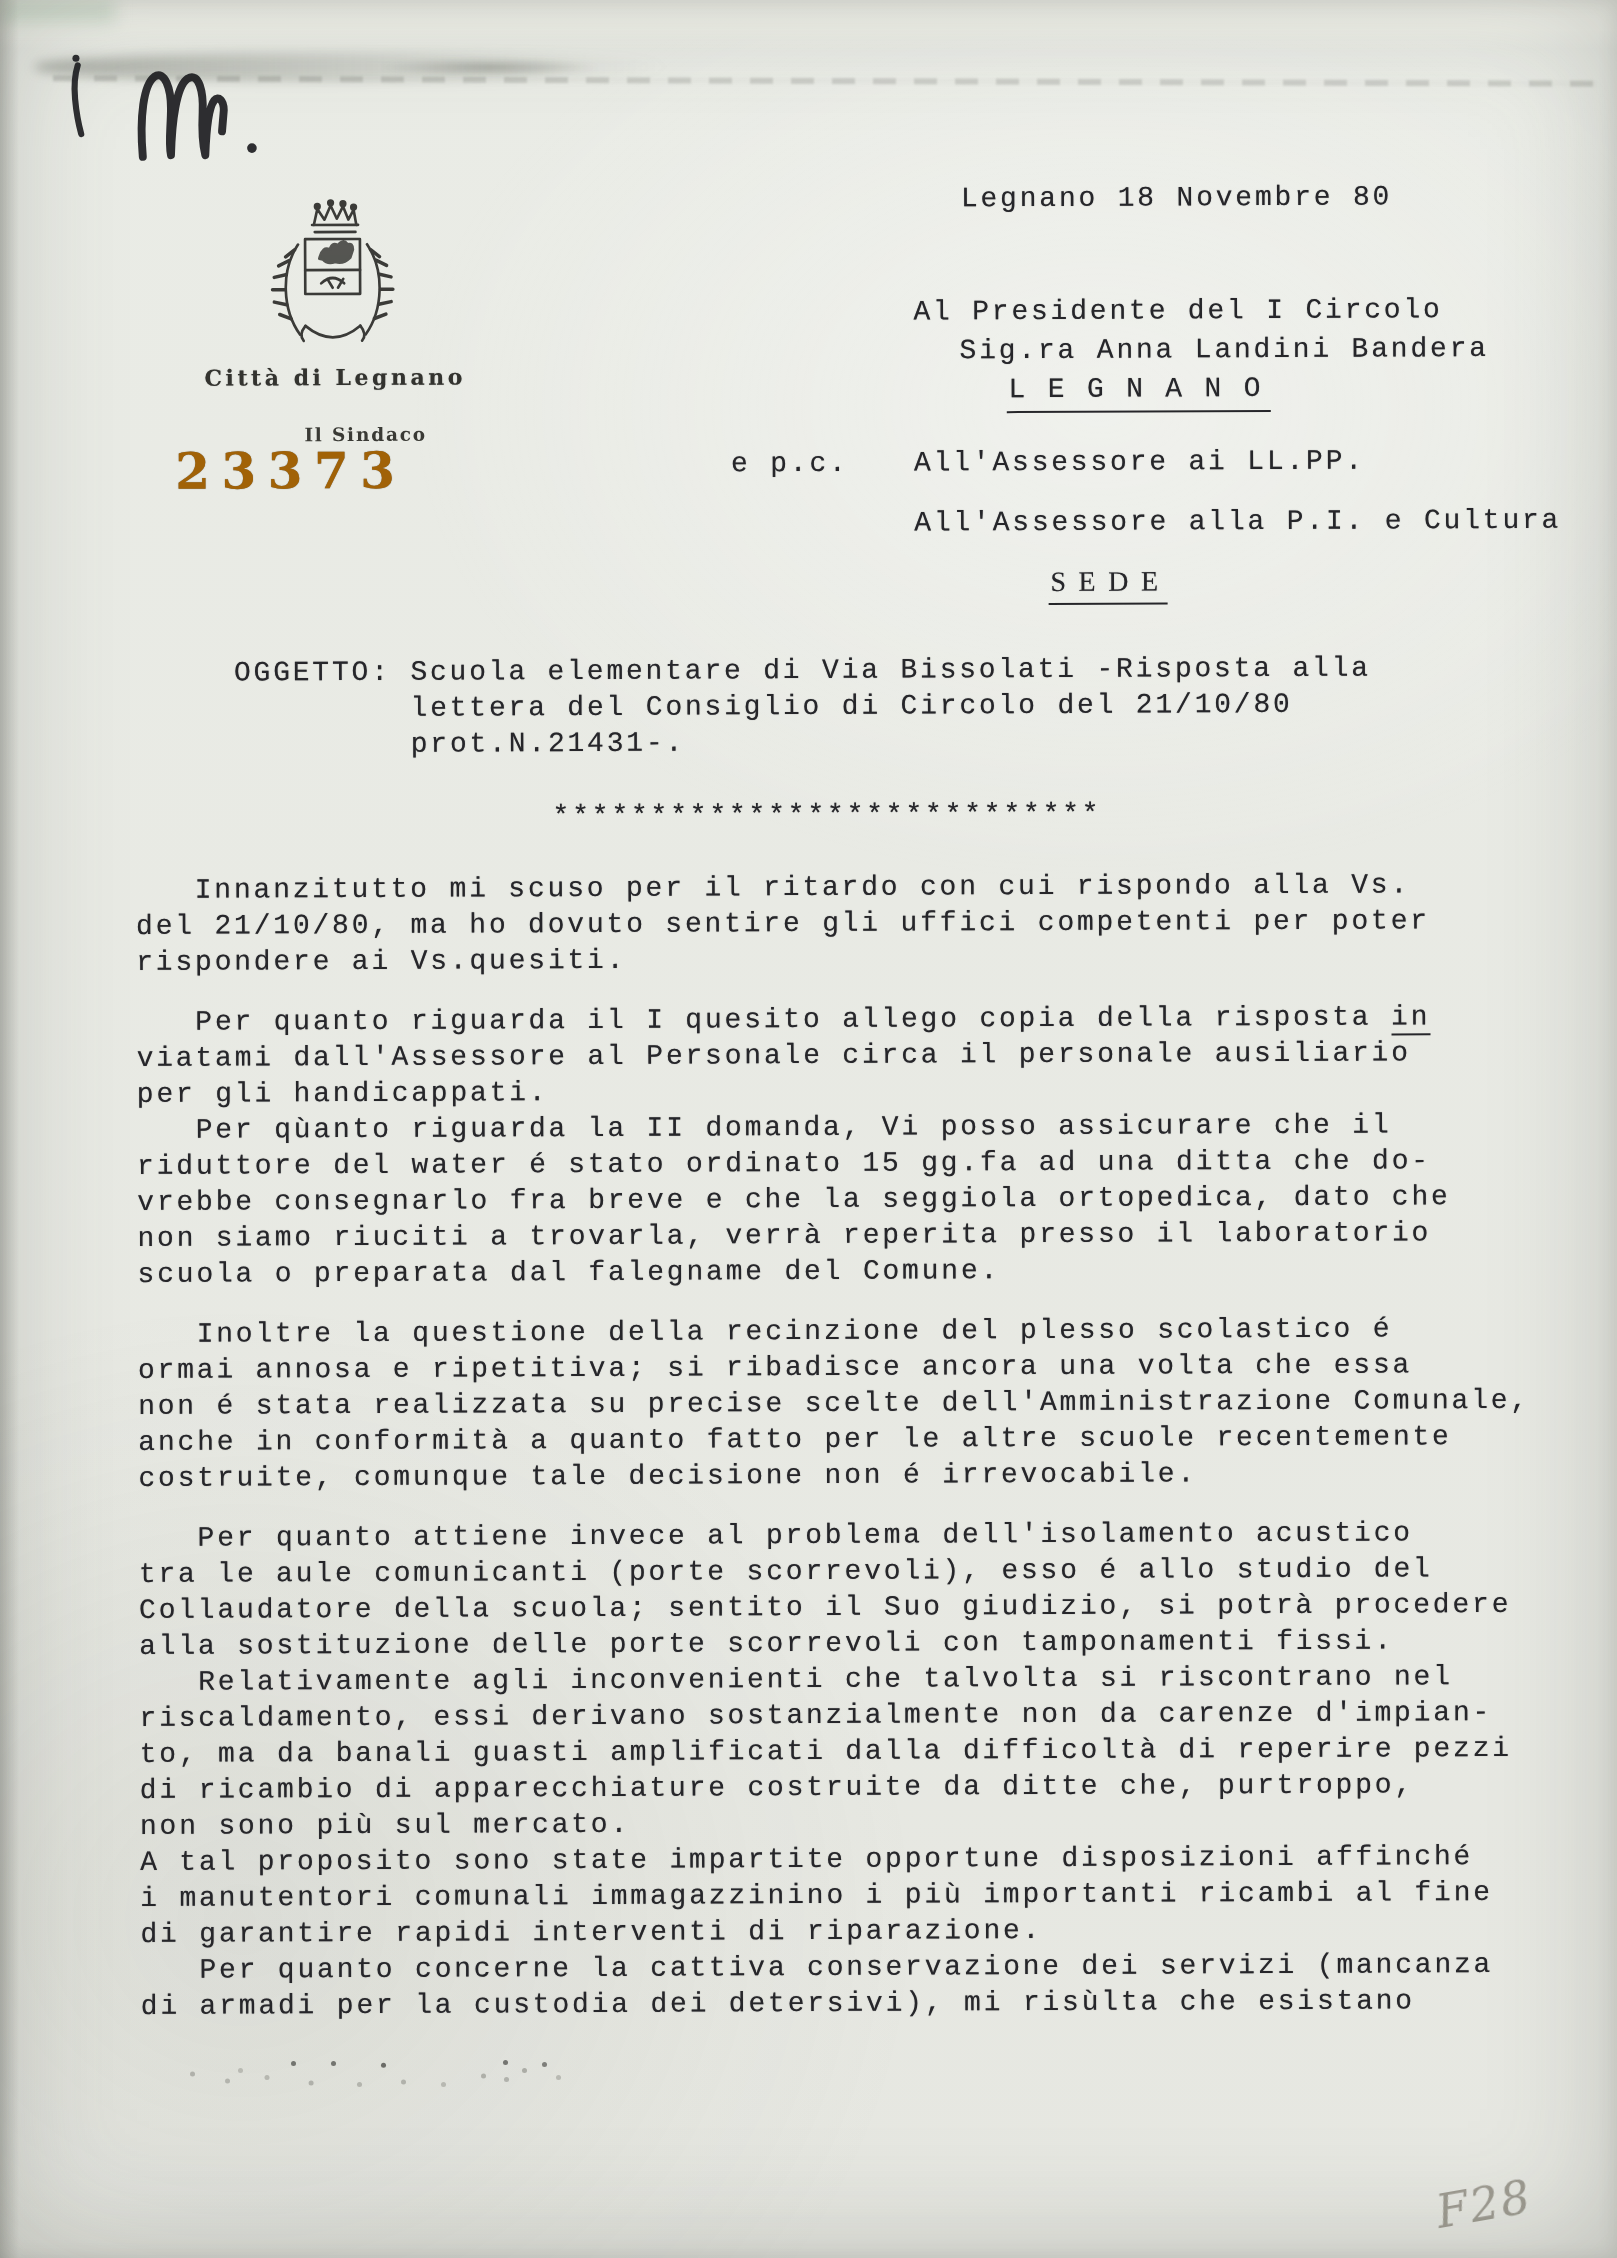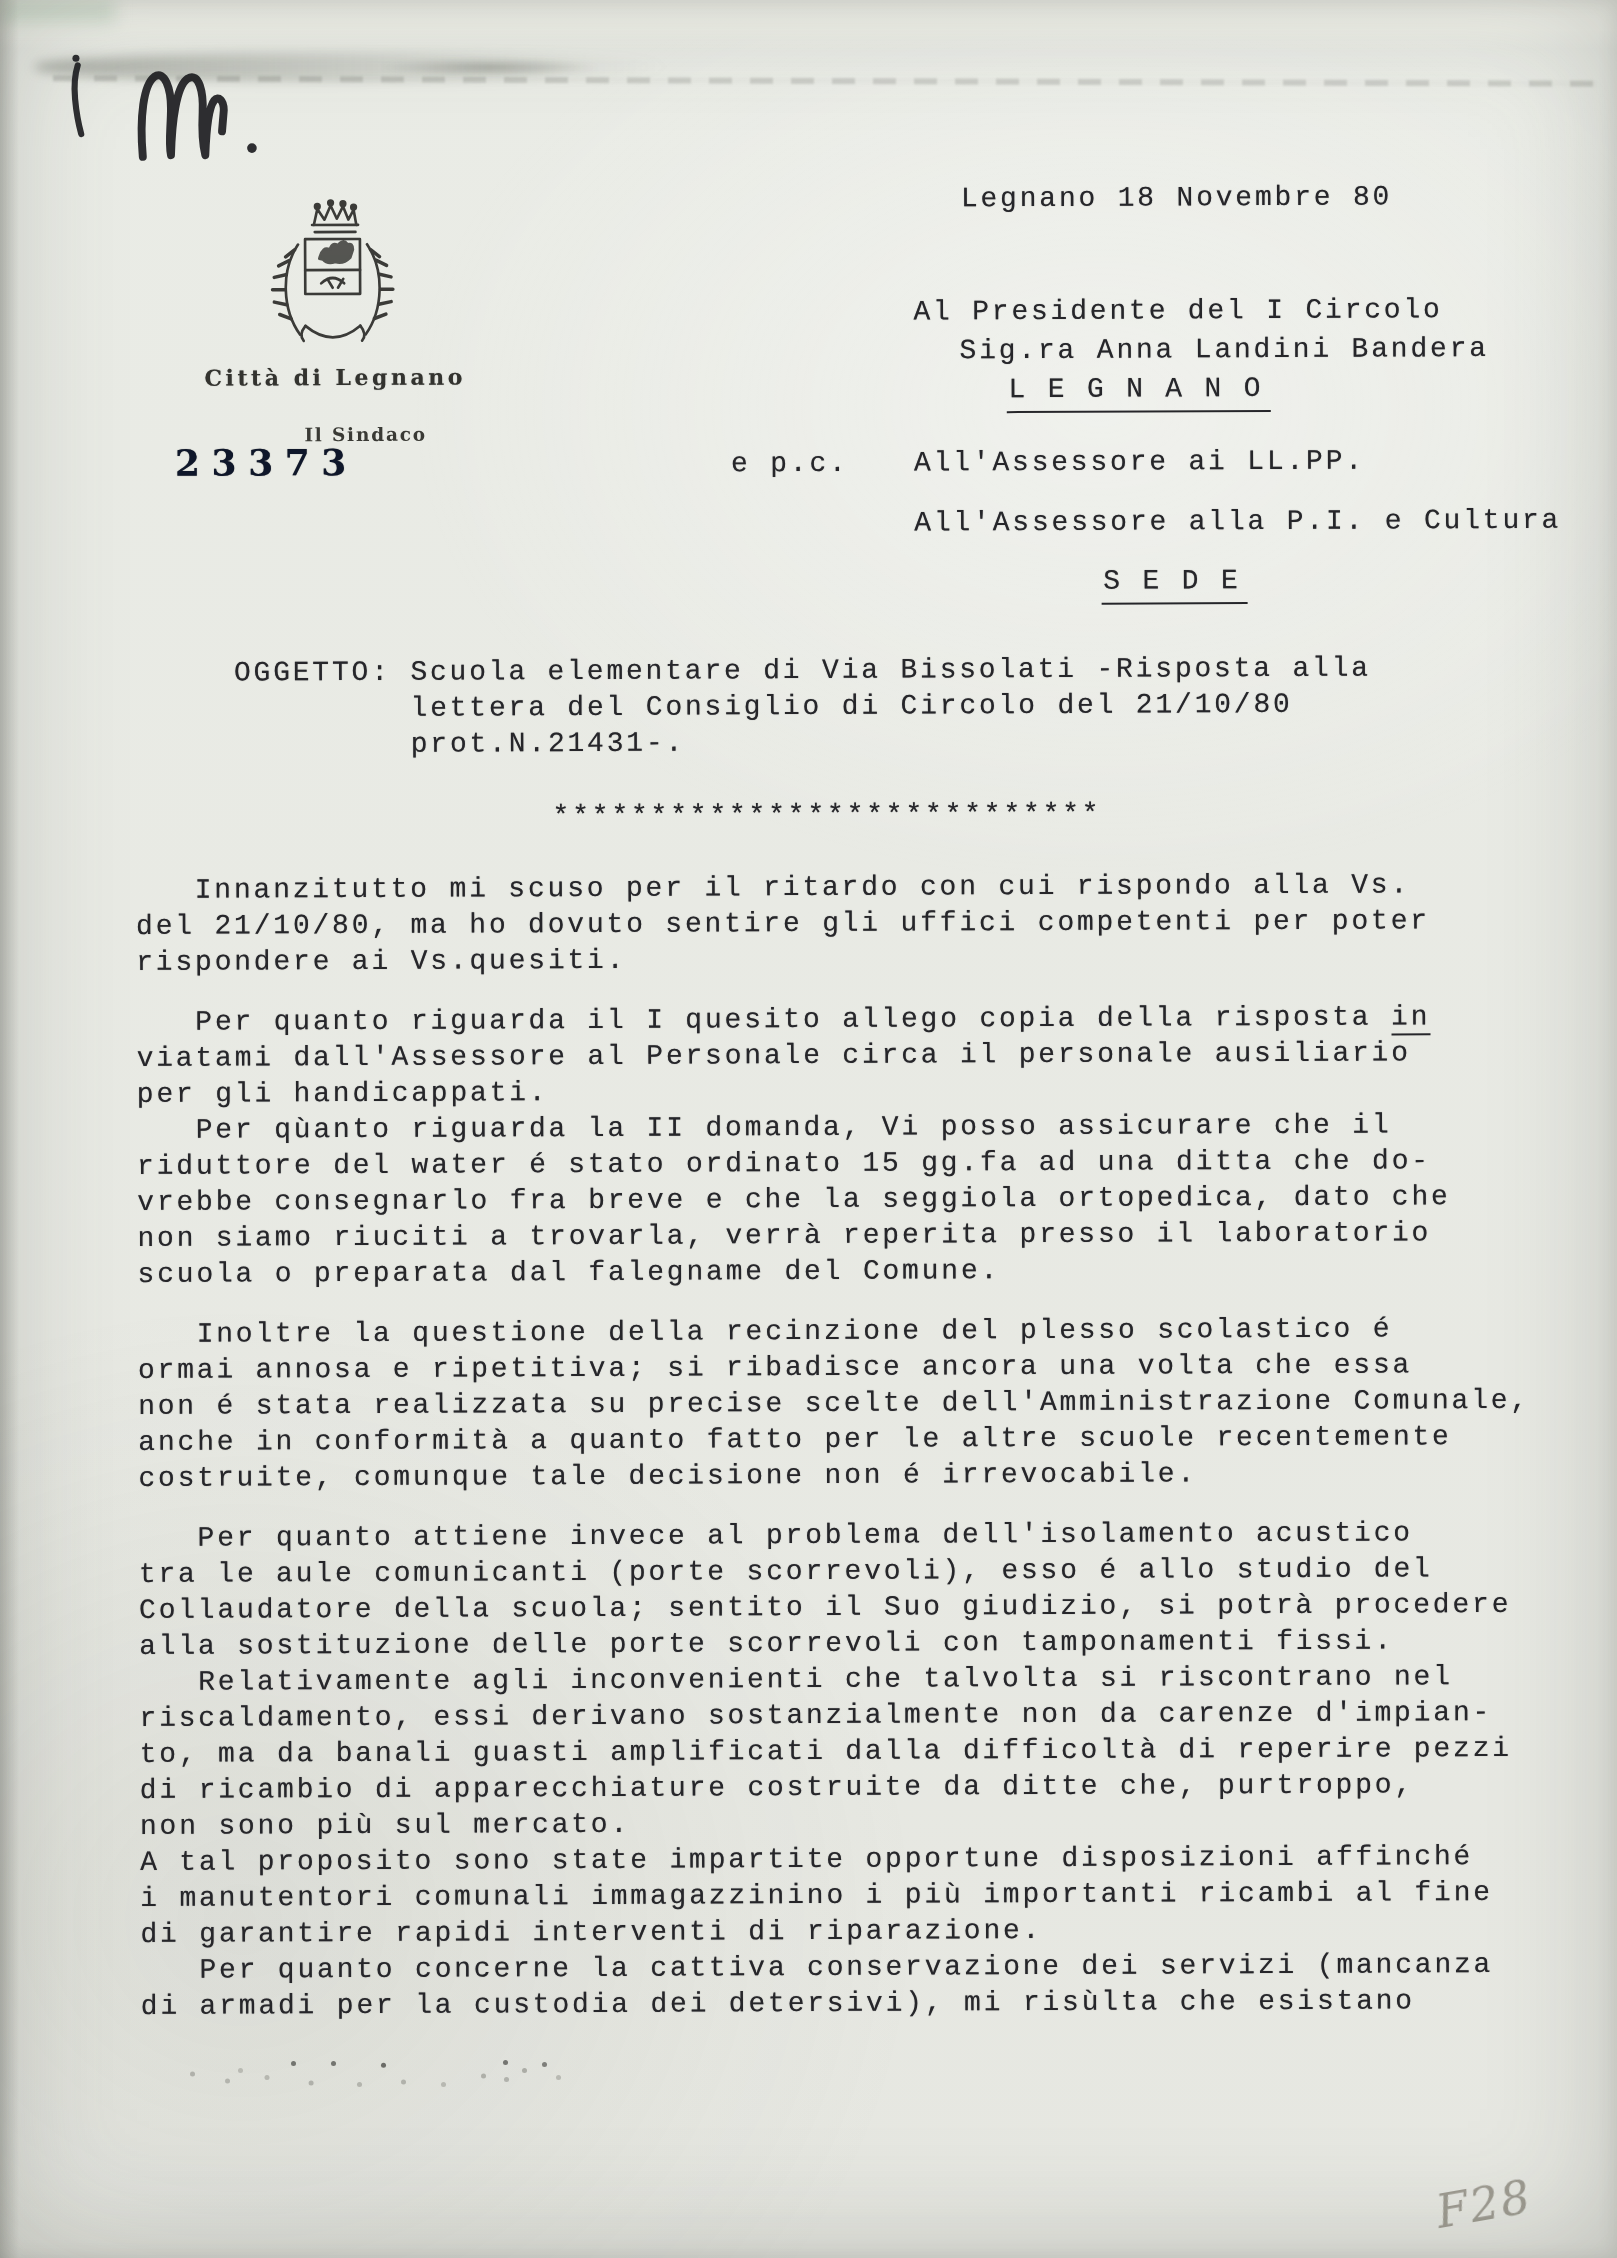--- a/index.html
+++ b/index.html
@@ -33,22 +33,22 @@
   .lh-city{
     font-family:"DejaVu Serif", serif;font-weight:bold;font-size:22px;letter-spacing:3.5px;
     color:#33332f;width:265px;text-align:center;white-space:nowrap;
     text-shadow:0 0 0.9px rgba(40,40,35,0.5);
   }
   .lh-office{
     font-family:"DejaVu Serif", serif;font-weight:bold;font-size:18.5px;letter-spacing:1.8px;
     color:#3a3a35;width:176px;text-align:center;white-space:nowrap;
   }
   .lh-stamp{
-    font-family:"DejaVu Serif", serif;font-weight:bold;font-size:36px;letter-spacing:11.5px;
-    color:#0f172a;white-space:nowrap;text-shadow:0 0 0.9px rgba(30,30,30,0.6);
+    font-family:"DejaVu Serif", serif;font-weight:bold;font-size:50px;letter-spacing:11.5px;
+    color:#a16207;white-space:nowrap;text-shadow:0 0 0.9px rgba(30,30,30,0.6);
   }
 
   
   .top-light{left:0;top:0;width:1618px;height:49px;
     background:linear-gradient(to bottom,#f3f4ed 0%, rgba(243,244,237,0.85) 60%, rgba(243,244,237,0) 100%);}
   .corner-tint{left:0;top:0;width:115px;height:23px;background:rgba(168,198,172,0.38);filter:blur(8px);}
   .smudge-a{left:35px;top:53px;width:635px;height:28px;border-radius:45%;
     background:linear-gradient(to right, rgba(95,100,90,0.42), rgba(95,100,90,0.16) 60%, rgba(95,100,90,0) 100%);
     filter:blur(5.3px);}
   .smudge-b{left:53px;top:78px;width:1544px;height:6.2px;opacity:.5;transform:rotate(0.2deg);
@@ -150,21 +150,21 @@
 
     <div class="abs typew" style="left:960px;top:182px;">Legnano 18 Novembre 80</div>
 
     <div class="abs typew" style="left:912px;top:295px;">Al Presidente del I Circolo</div>
     <div class="abs typew" style="left:958px;top:334px;">Sig.ra Anna Landini Bandera</div>
     <div class="abs typew" style="left:958px;top:373px;"><span class="u-line">L E G N A N O</span></div>
 
     <div class="abs typew" style="left:729px;top:446px;">e p.c.</div>
     <div class="abs typew" style="left:912px;top:446px;">All'Assessore ai LL.PP.</div>
     <div class="abs typew" style="left:912px;top:506px;">All'Assessore alla P.I. e Cultura</div>
-    <div class="abs typew" style="left:1052px;top:565px;"><span class="u-line">S E D E</span></div>
+    <div class="abs typew" style="left:999px;top:565px;font-family:Liberation Serif, serif;"><span class="u-line">S E D E</span></div>
 
     <div class="abs typew" style="left:231px;top:653px;line-height:44px;"><div class="t-line">OGGETTO: Scuola elementare di Via Bissolati -Risposta alla</div><div class="t-line">         lettera del Consiglio di Circolo del 21/10/80</div><div class="t-line">         prot.N.21431-.</div></div>
 
     <div class="abs typew" style="left:549px;top:798px;">****************************</div>
 
     <div class="abs typew" style="left:132px;top:870px;"><div class="t-line">   Innanzitutto mi scuso per il ritardo con cui rispondo alla Vs.</div><div class="t-line">del 21/10/80, ma ho dovuto sentire gli uffici competenti per poter</div><div class="t-line">rispondere ai Vs.quesiti.</div><div class="t-blank"></div><div class="t-line"><span>   Per quanto riguarda il I quesito allego copia della risposta </span><span class="u-seg">in</span></div><div class="t-line">viatami dall'Assessore al Personale circa il personale ausiliario</div><div class="t-line">per gli handicappati.</div><div class="t-line">   Per qùanto riguarda la II domanda, Vi posso assicurare che il</div><div class="t-line">riduttore del water é stato ordinato 15 gg.fa ad una ditta che do-</div><div class="t-line">vrebbe consegnarlo fra breve e che la seggiola ortopedica, dato che</div><div class="t-line">non siamo riuciti a trovarla, verrà reperita presso il laboratorio</div><div class="t-line">scuola o preparata dal falegname del Comune.</div><div class="t-blank"></div><div class="t-line">   Inoltre la questione della recinzione del plesso scolastico é</div><div class="t-line">ormai annosa e ripetitiva; si ribadisce ancora una volta che essa</div><div class="t-line">non é stata realizzata su precise scelte dell'Amministrazione Comunale,</div><div class="t-line">anche in conformità a quanto fatto per le altre scuole recentemente</div><div class="t-line">costruite, comunque tale decisione non é irrevocabile.</div><div class="t-blank"></div><div class="t-line">   Per quanto attiene invece al problema dell'isolamento acustico</div><div class="t-line">tra le aule comunicanti (porte scorrevoli), esso é allo studio del</div><div class="t-line">Collaudatore della scuola; sentito il Suo giudizio, si potrà procedere</div><div class="t-line">alla sostituzione delle porte scorrevoli con tamponamenti fissi.</div><div class="t-line">   Relativamente agli inconvenienti che talvolta si riscontrano nel</div><div class="t-line">riscaldamento, essi derivano sostanzialmente non da carenze d'impian-</div><div class="t-line">to, ma da banali guasti amplificati dalla difficoltà di reperire pezzi</div><div class="t-line">di ricambio di apparecchiature costruite da ditte che, purtroppo,</div><div class="t-line">non sono più sul mercato.</div><div class="t-line">A tal proposito sono state impartite opportune disposizioni affinché</div><div class="t-line">i manutentori comunali immagazzinino i più importanti ricambi al fine</div><div class="t-line">di garantire rapidi interventi di riparazione.</div><div class="t-line">   Per quanto concerne la cattiva conservazione dei servizi (mancanza</div><div class="t-line">di armadi per la custodia dei detersivi), mi risùlta che esistano</div></div>
 
   </div>
 
   <div class="abs ghost-dots"></div>

